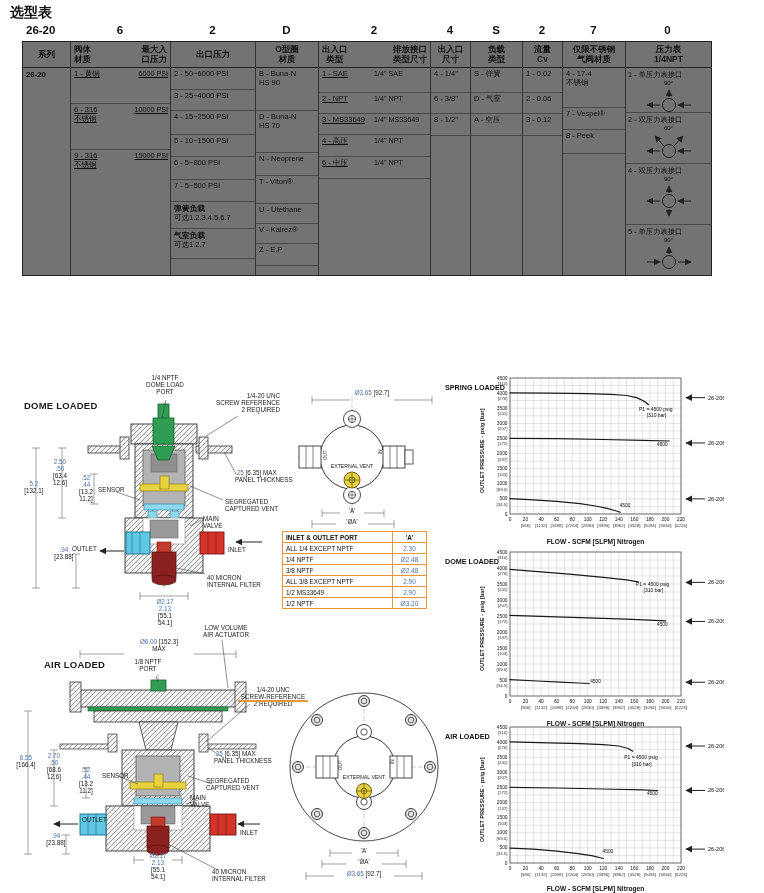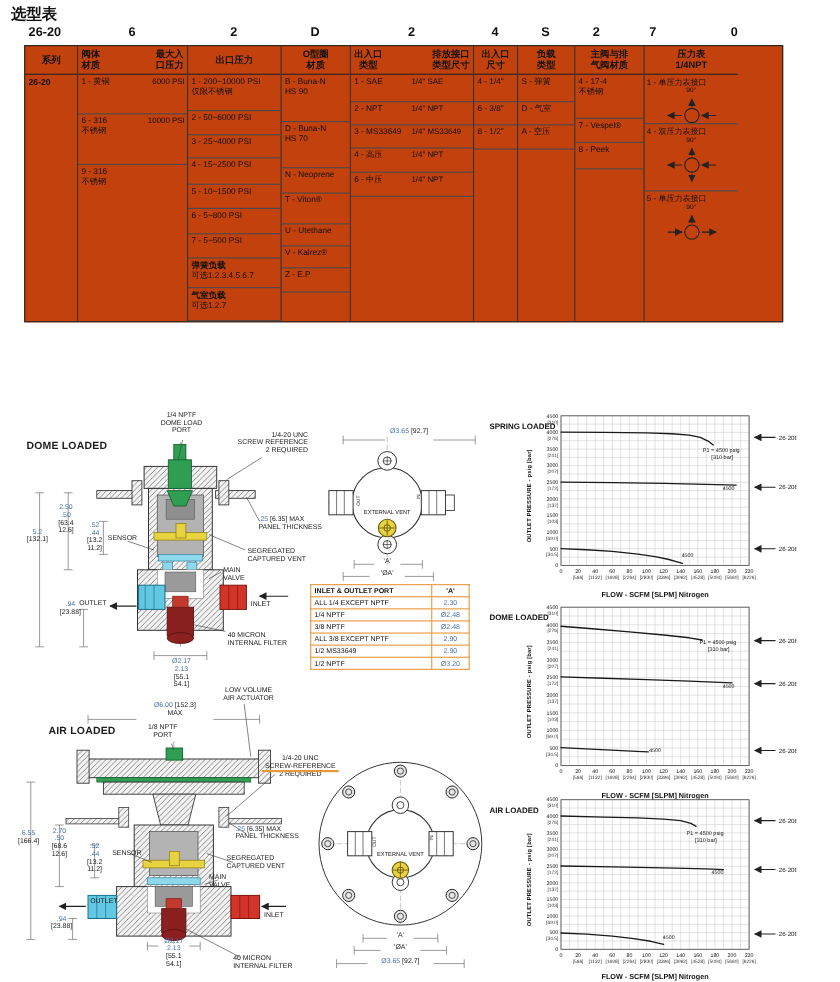--- a/index.html
+++ b/index.html
@@ -5,35 +5,35 @@
   html,body{margin:0;padding:0;background:#fff;}
   *{box-sizing:border-box;}
   #page{position:relative;width:724px;height:893px;background:#fff;overflow:hidden;
         font-family:"Liberation Sans",sans-serif;color:#111;}
   #main-title{position:absolute;left:10px;top:4px;font-size:14px;font-weight:bold;}
   
   #seltable{position:absolute;left:22px;top:24px;width:690px;}
   .codes{display:flex;font-weight:bold;font-size:11.5px;height:17px;}
   .codes div{text-align:center;}
   .codes div:first-child{text-align:left;padding-left:4px;}
-  .cols{display:flex;border:1.5px solid #222;background:#c2410c;}
+  .cols{display:flex;border:1.5px solid #222;background:#737373;}
   .col{display:flex;flex-direction:column;border-right:1px solid #333;}
   .col:last-child{border-right:none;}
   .chead{border-bottom:1.5px solid #222;font-weight:bold;font-size:8.5px;text-align:center;
          white-space:pre-line;height:26px;display:flex;align-items:center;justify-content:center;line-height:1.12;}
   .chead.split{justify-content:space-between;padding:0 3px;}
   .cell{border-bottom:1px solid #4a4a4a;font-size:7.5px;padding:2px 2px 1px 3px;
         white-space:pre-line;line-height:1.18;}
   .cell .bold{font-weight:bold;font-size:7.8px;}
   .fillc{flex:1;border-bottom:none;}
-  .cell2{display:flex;justify-content:space-between;}
+  .cell2{display:flex;justify-content:space-between;text-decoration:underline;}
   .cell2 .c{white-space:pre-line;}
   .cell2 .p{text-align:right;white-space:nowrap;padding-left:1px;font-size:7.2px;margin-left:11px;}
   .cell5{display:flex;}
-  .cell5 .t{width:52px;white-space:nowrap;}
+  .cell5 .t{width:52px;white-space:nowrap;text-decoration:underline;}
   .cell5 .v{flex:1;white-space:nowrap;font-size:7.2px;}
   .gcell{border-bottom:1px solid #4a4a4a;font-size:7.5px;padding:2px 2px;}
   .gcell:last-child{border-bottom:none;}
   .glabel{font-size:7.3px;white-space:nowrap;}
   .gangle{display:block;text-align:center;font-size:6px;height:7px;line-height:7px;}
   .gicon{display:block;margin:0 auto;}
   
   .diagram{position:absolute;}
   .lbl{position:absolute;font-size:6.3px;line-height:1.15;color:#1c1c1c;white-space:pre-line;}
   .tc{text-align:center;}
@@ -103,27 +103,25 @@
       <div class="chead split">
         <span>阀体
 材质</span>
         <span>最大入
 口压力</span>
       </div>
       <div class="cell cell2" style="height:36px"><span class="c">1 - 黄铜</span><span class="p">6000 PSI</span></div>
       <div class="cell cell2" style="height:46px"><span class="c">6 - 316
 不锈钢</span><span class="p">10000 PSI</span></div>
       <div class="cell cell2 fillc"><span class="c">9 - 316
-不锈钢</span></div>
+不锈钢</span><span class="p">15000 PSI</span></div>
     </div>
 
     <div class="col" style="width:85px">
       <div class="chead">出口压力</div>
-      <div class="cell" style="height:33px">1 - 200~10000 PSI
-仅限不锈钢</div>
       <div class="cell" style="height:22px">2 - 50~6000 PSI</div>
       <div class="cell" style="height:21px">3 - 25~4000 PSI</div>
       <div class="cell" style="height:24px">4 - 15~2500 PSI</div>
       <div class="cell" style="height:22px">5 - 10~1500 PSI</div>
       <div class="cell" style="height:23px">6 - 5~800 PSI</div>
       <div class="cell" style="height:22px">7 - 5~500 PSI</div>
       <div class="cell" style="height:27px"><span class="bold">弹簧负载</span><br><span>可选1.2.3.4.5.6.7</span></div>
       <div class="cell" style="height:30px"><span class="bold">气室负载</span><br><span>可选1.2.7</span></div>
     </div>
 
@@ -168,42 +166,61 @@
 
     <div class="col" style="width:52px">
       <div class="chead">负载
 类型</div>
       <div class="cell" style="height:25px">S - 弹簧</div>
       <div class="cell" style="height:21px">D - 气室</div>
       <div class="cell" style="height:22px">A - 空压</div>
       <div class="fillc"></div>
     </div>
 
+    <div class="col" style="width:40px">
+      <div class="chead">流量
+Cv</div>
+      <div class="cell" style="height:25px">1 - 0.02</div>
+      <div class="cell" style="height:21px">2 - 0.06</div>
+      <div class="cell" style="height:22px">3 - 0.12</div>
+      <div class="fillc"></div>
+    </div>
 
     <div class="col" style="width:63px">
-      <div class="chead">主阀与排
+      <div class="chead">仅限不锈钢
 气阀材质</div>
       <div class="cell" style="height:40px">4 - 17-4
 不锈钢</div>
       <div class="cell" style="height:22px">7 - Vespel®</div>
       <div class="cell" style="height:24px">8 - Peek</div>
       <div class="fillc"></div>
     </div>
 
     <div class="col" style="width:85px">
       <div class="chead">压力表
 1/4NPT</div>
       <div class="gcell" style="height:45px">
         <div class="glabel">1 - 单压力表接口</div>
         <span class="gangle">90°</span>
         <svg class="gicon" width="56" height="26">
           <circle cx="28" cy="18" r="6.5" fill="none" stroke="#222" stroke-width="1"></circle>
           <line x1="28" y1="10" x2="28" y2="3" stroke="#222" stroke-width="1" marker-end="url(#ah)"></line>
           <line x1="50" y1="18" x2="37" y2="18" stroke="#222" stroke-width="1" marker-end="url(#ah)"></line>
           <line x1="19" y1="18" x2="6" y2="18" stroke="#222" stroke-width="1" marker-end="url(#ah)"></line>
+        </svg>
+      </div>
+      <div class="gcell" style="height:51px">
+        <div class="glabel">2 - 双压力表接口</div>
+        <span class="gangle">60°</span>
+        <svg class="gicon" width="56" height="27">
+          <circle cx="28" cy="19" r="6.5" fill="none" stroke="#222" stroke-width="1"></circle>
+          <line x1="23" y1="14" x2="14" y2="4" stroke="#222" stroke-width="1" marker-end="url(#ah)"></line>
+          <line x1="33" y1="14" x2="42" y2="4" stroke="#222" stroke-width="1" marker-end="url(#ah)"></line>
+          <line x1="50" y1="19" x2="37" y2="19" stroke="#222" stroke-width="1" marker-end="url(#ah)"></line>
+          <line x1="19" y1="19" x2="6" y2="19" stroke="#222" stroke-width="1" marker-end="url(#ah)"></line>
         </svg>
       </div>
       <div class="gcell" style="height:61px">
         <div class="glabel">4 - 双压力表接口</div>
         <span class="gangle">90°</span>
         <svg class="gicon" width="56" height="36">
           <circle cx="28" cy="18" r="6.5" fill="none" stroke="#222" stroke-width="1"></circle>
           <line x1="28" y1="10" x2="28" y2="3" stroke="#222" stroke-width="1" marker-end="url(#ah)"></line>
           <line x1="28" y1="26" x2="28" y2="33" stroke="#222" stroke-width="1" marker-end="url(#ah)"></line>
           <line x1="50" y1="18" x2="37" y2="18" stroke="#222" stroke-width="1" marker-end="url(#ah)"></line>

